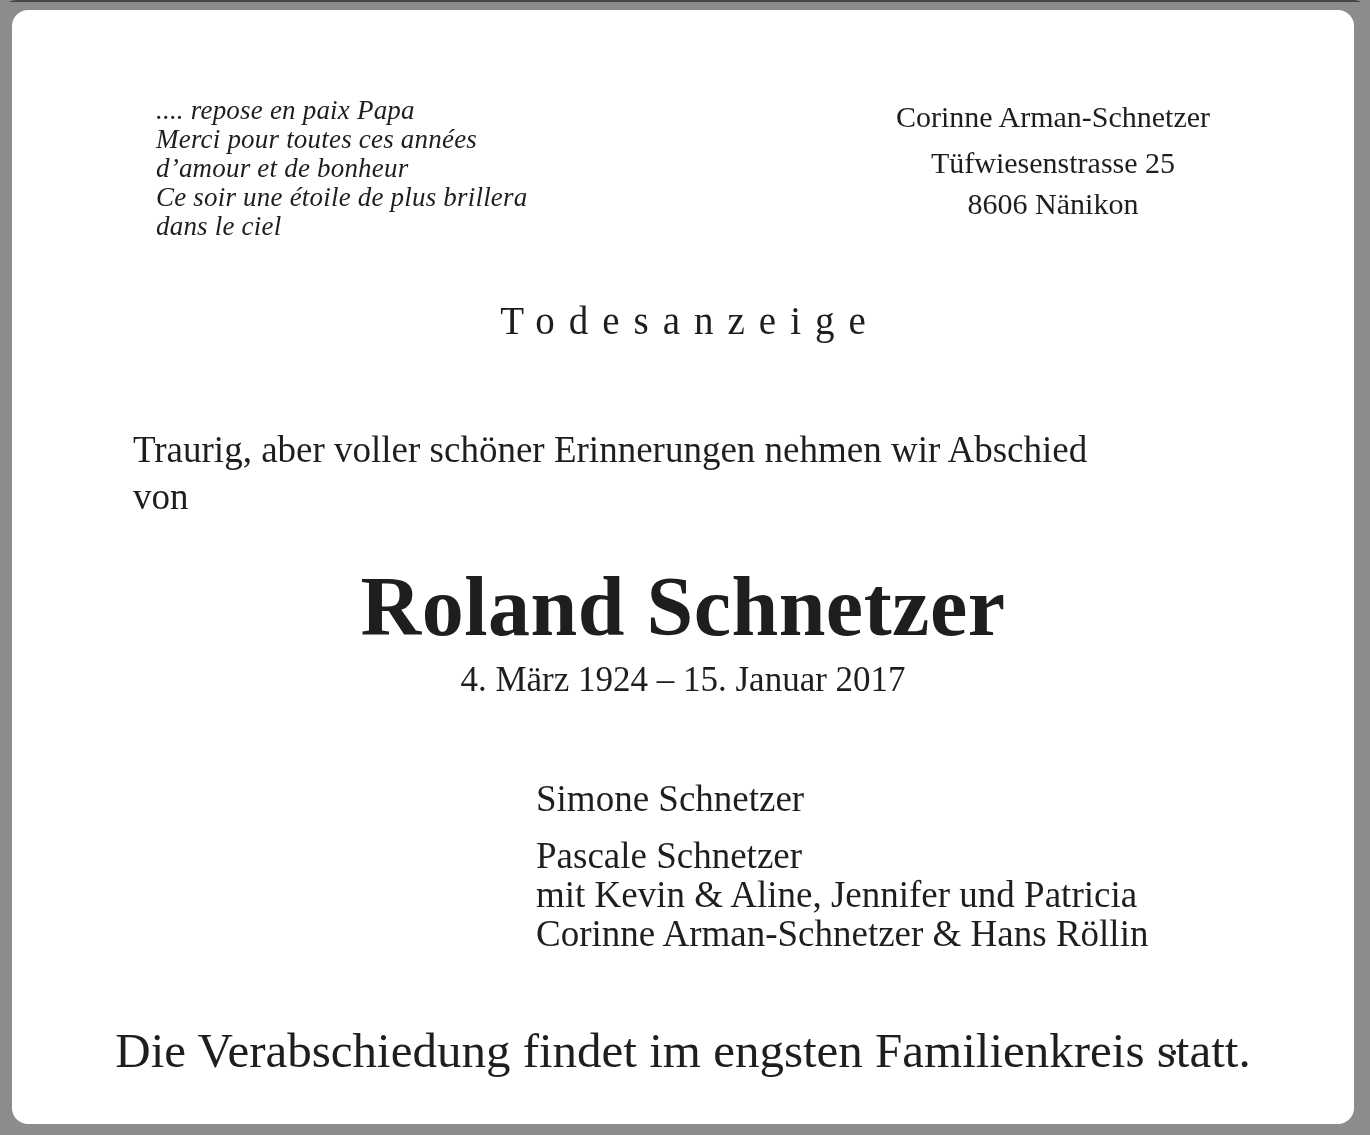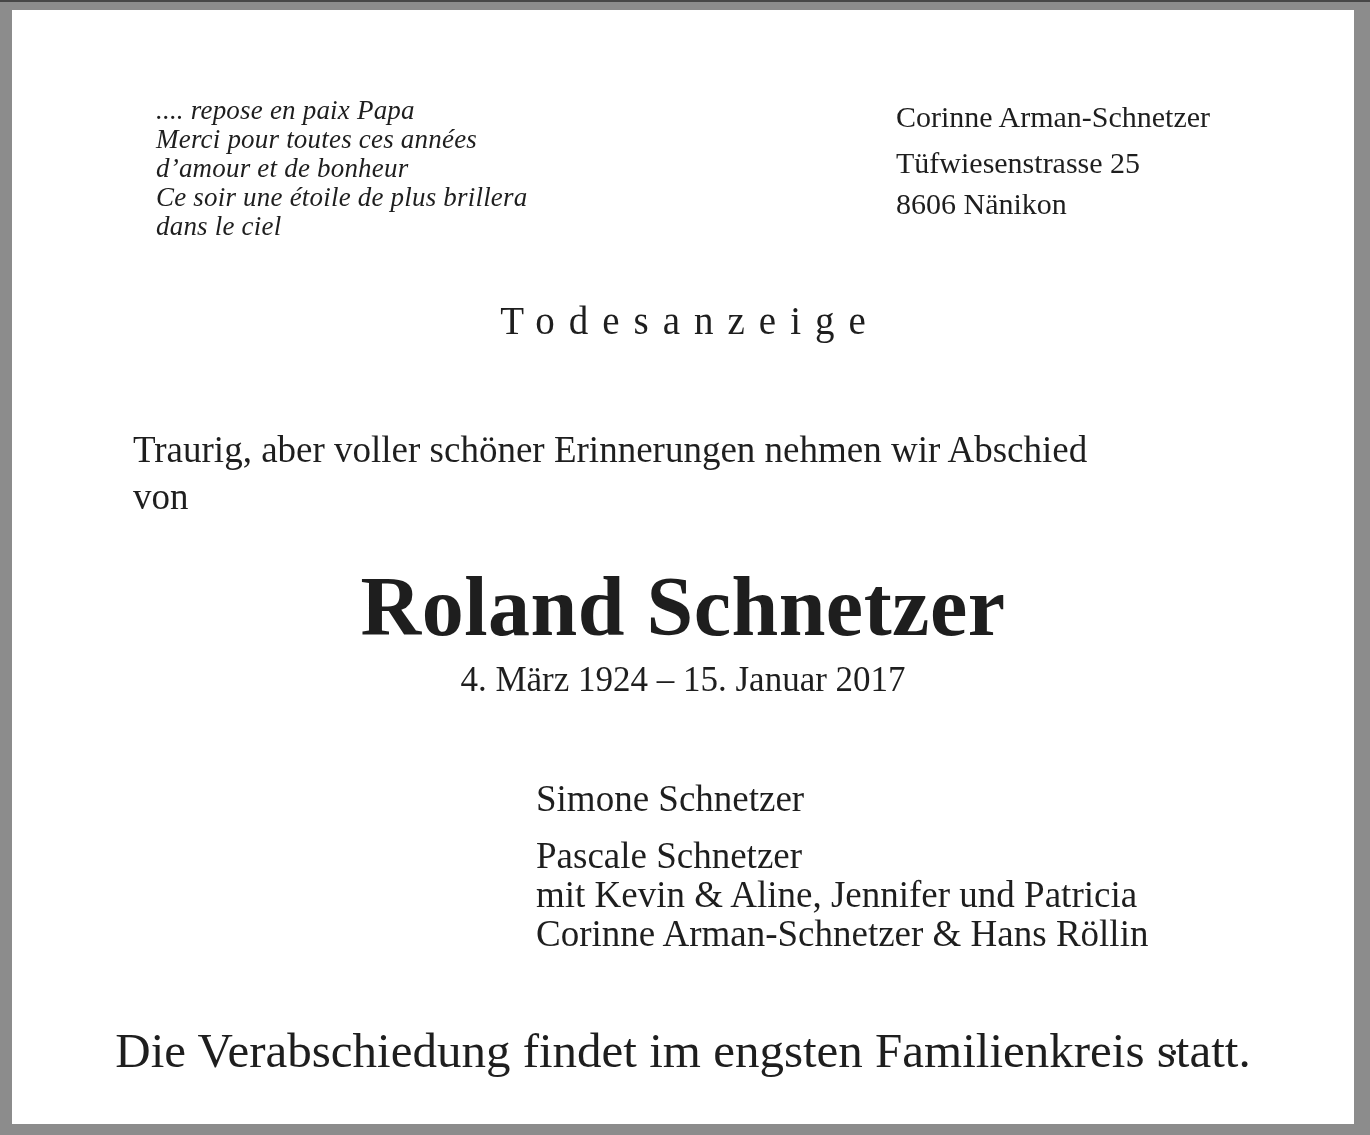--- a/index.html
+++ b/index.html
@@ -1,20 +1,20 @@
 <!DOCTYPE html>
 <html><head>
 <meta charset="utf-8">
 <style>
   html, body {
     margin: 0;
     padding: 0;
     background: #8c8c8c;
   }
-  * { box-sizing: border-box; }
+  * { box-sizing: border-box; border-radius: 16px; }
 
   .canvas {
     position: relative;
     width: 1370px;
     height: 1135px;
     background: #8c8c8c;
     overflow: hidden;
     font-family: "Liberation Serif", "DejaVu Serif", serif;
     color: #1e1e1e;
   }
@@ -46,20 +46,21 @@
     letter-spacing: 0.2px;
   }
 
   
   .address {
     position: absolute;
     left: 884px;
     top: 86px;
     font-size: 30px;
     line-height: 41px;
+    text-align: center;
   }
   .address .addr-name { margin-bottom: 5px; }
 
   
   .title {
     position: absolute;
     left: 0;
     top: 288px;
     width: 100%;
     text-align: center;

